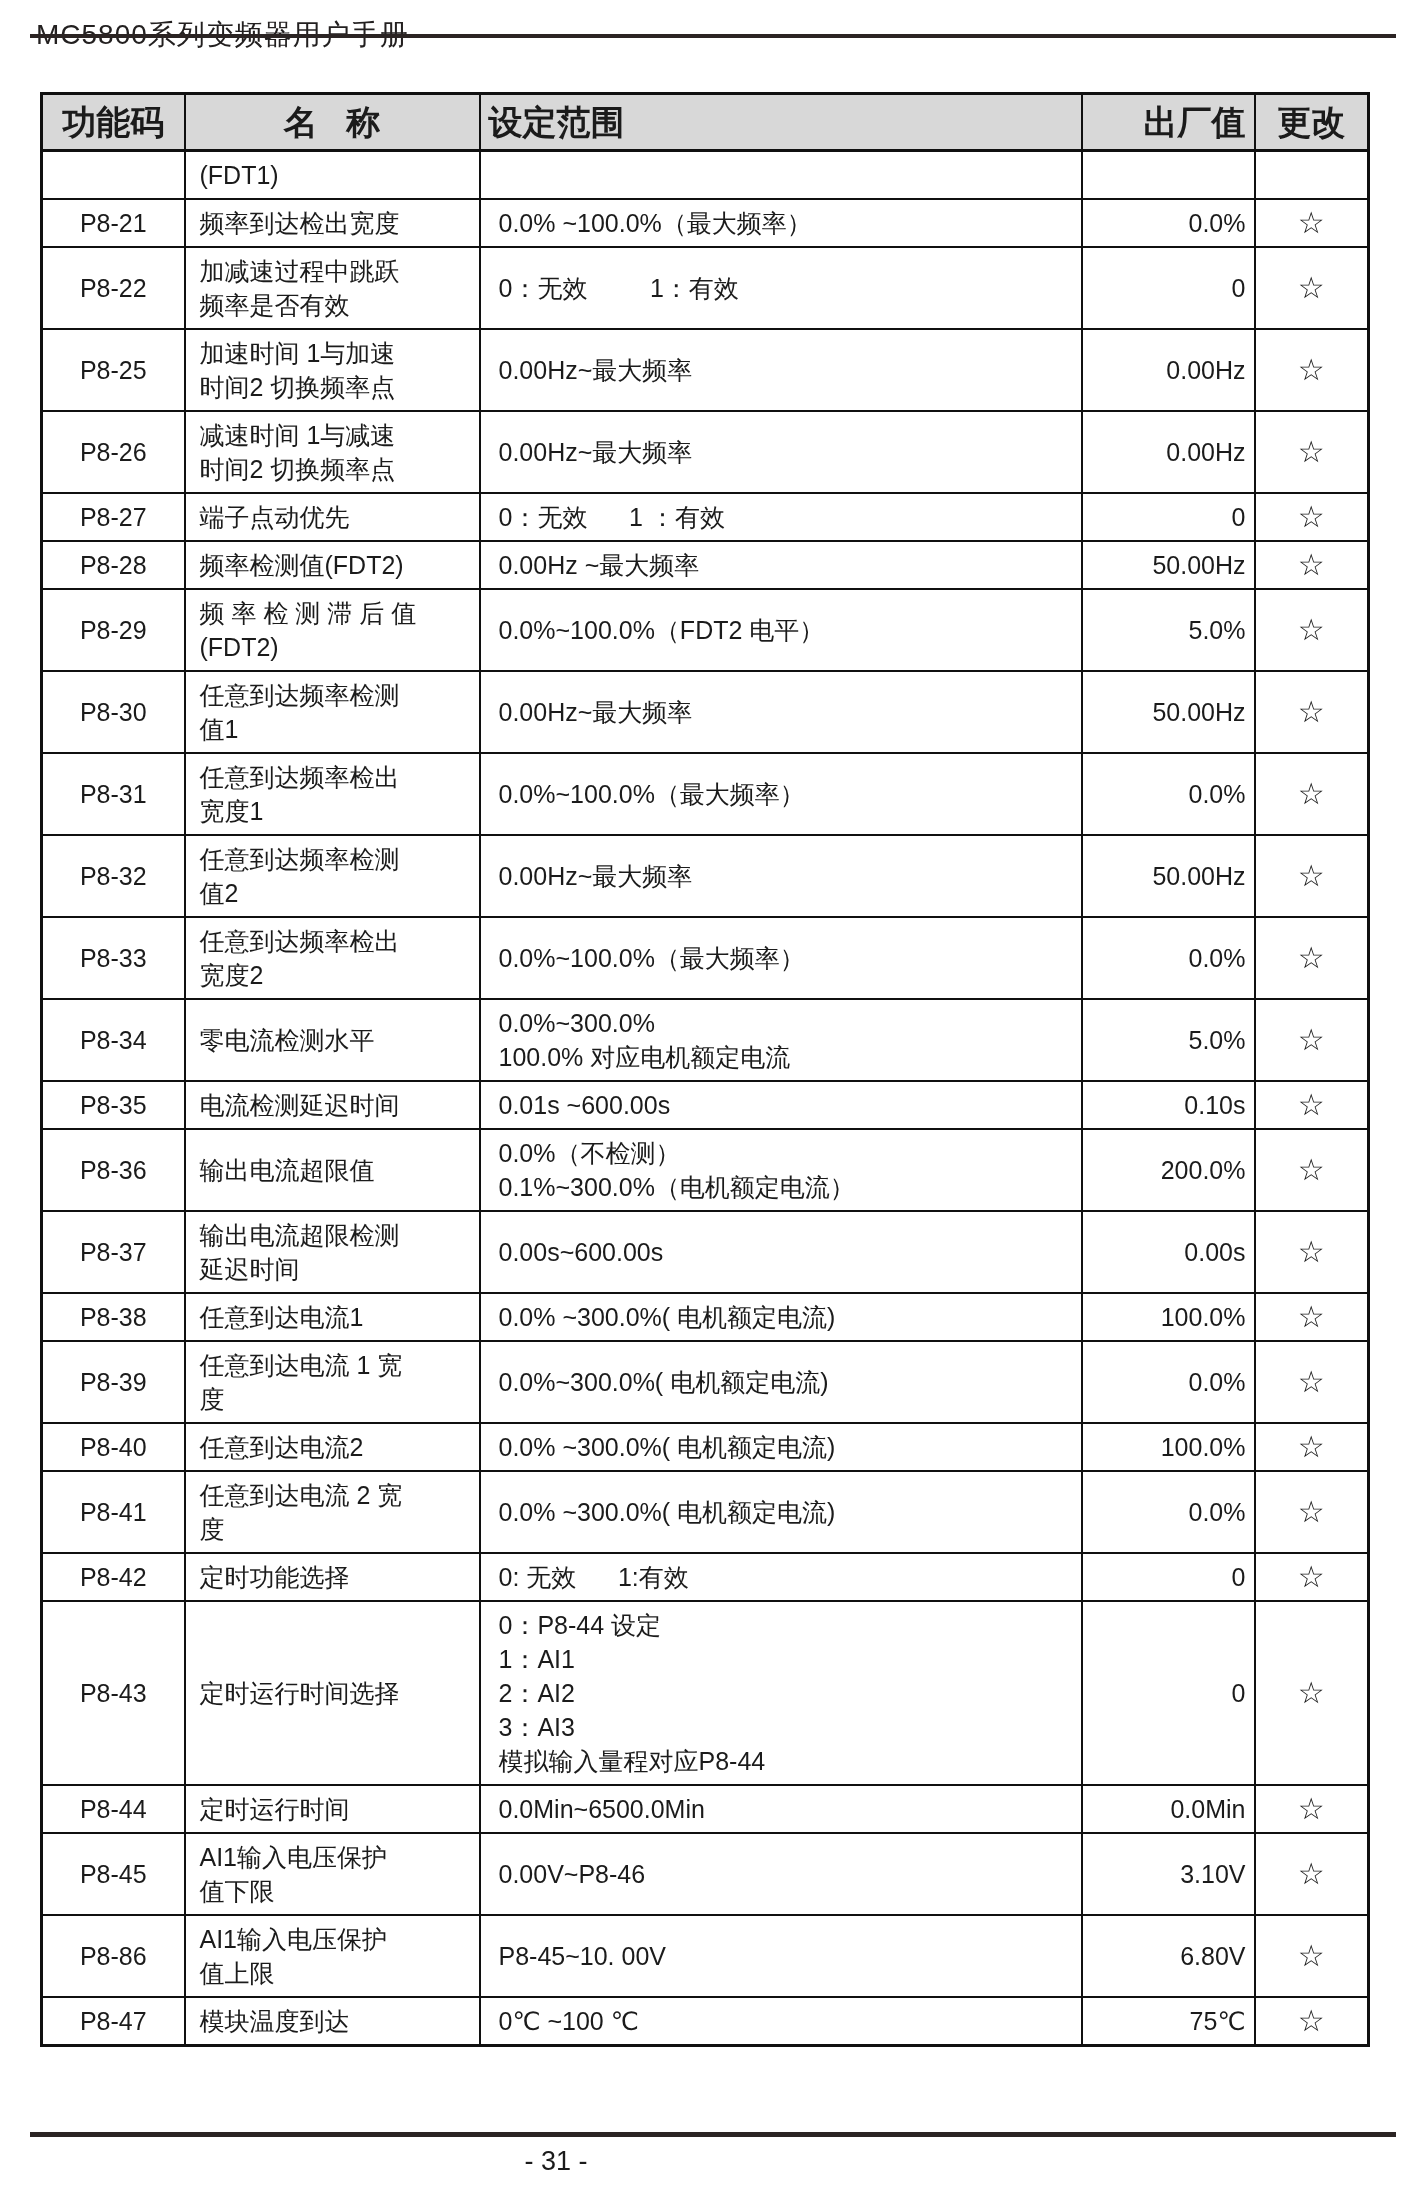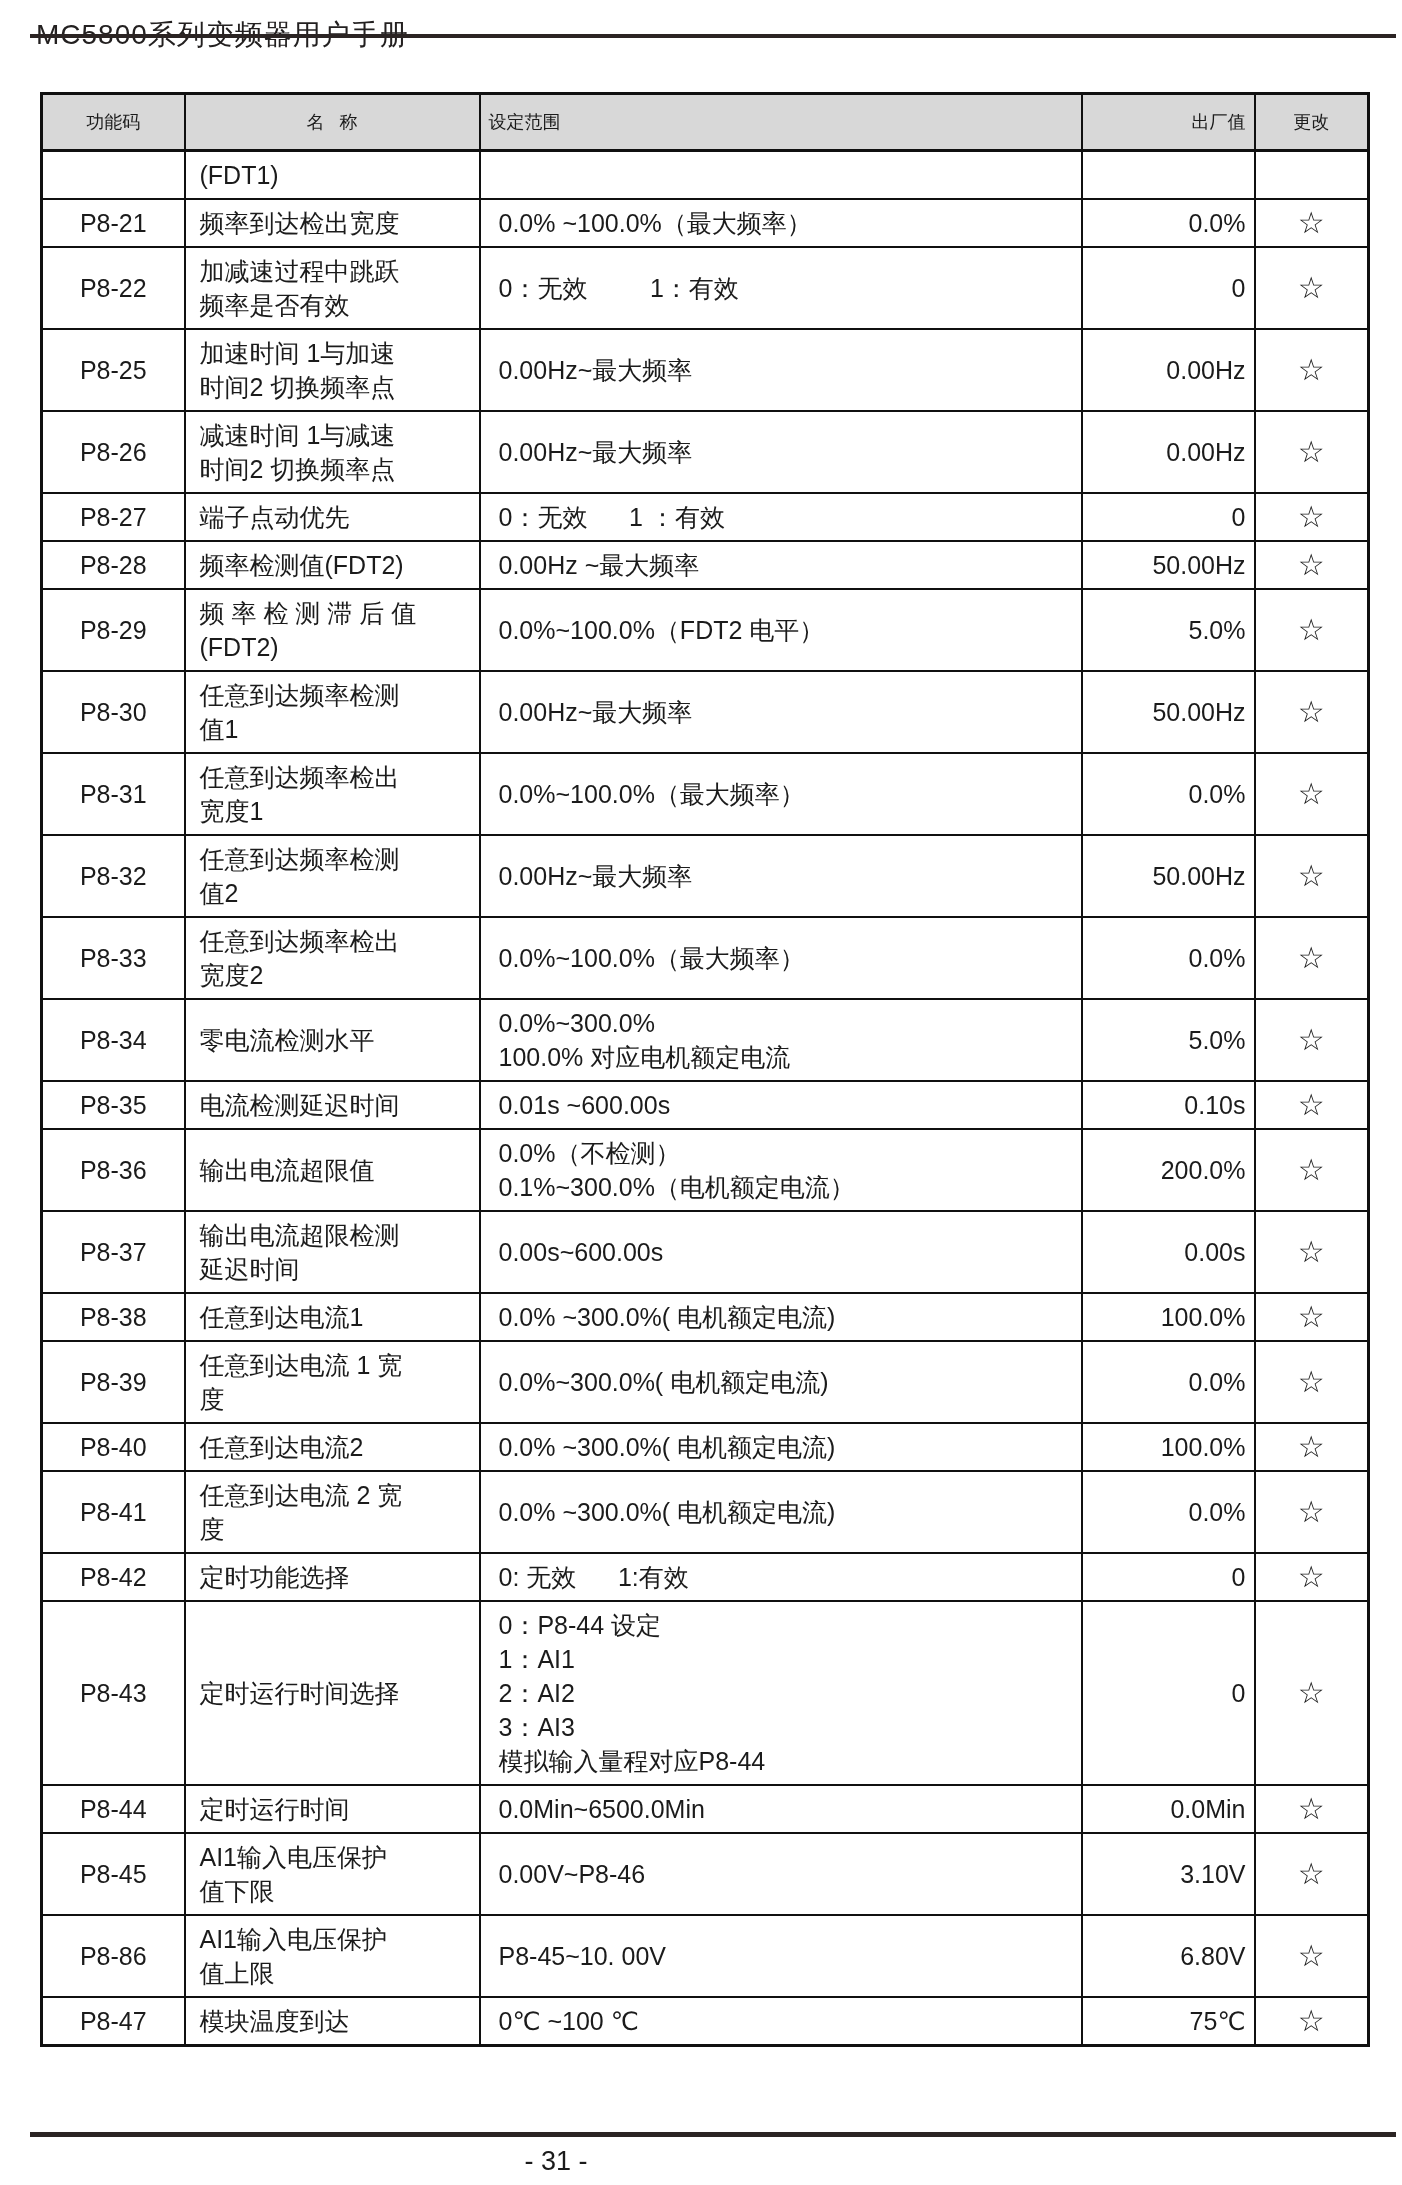--- a/index.html
+++ b/index.html
@@ -20,21 +20,21 @@
     border-collapse:collapse;table-layout:fixed;
     border:3px solid #101010;
   }
   .params th,.params td{
     border:2px solid #101010;
     font-size:25px;line-height:34px;padding:6px 8px;
     vertical-align:middle;white-space:pre-line;
     overflow:hidden;
   }
   .params thead th{
-    background:#d8d8d8;font-weight:normal;font-size:18px;
+    background:#d8d8d8;font-weight:bold;font-size:34px;
     border-bottom:3px solid #101010;padding:10px 8px;
   }
   th.col-code,td.col-code{text-align:center;}
   th.col-name{text-align:center;}
   td.col-name{text-align:left;padding-left:14px;}
   th.col-range{text-align:left;padding-left:18px;}
   td.col-range{text-align:left;padding-left:18px;}
   th.col-value,td.col-value{text-align:right;}
   th.col-star,td.col-star{text-align:center;}
   td.col-star{font-size:30px;}

